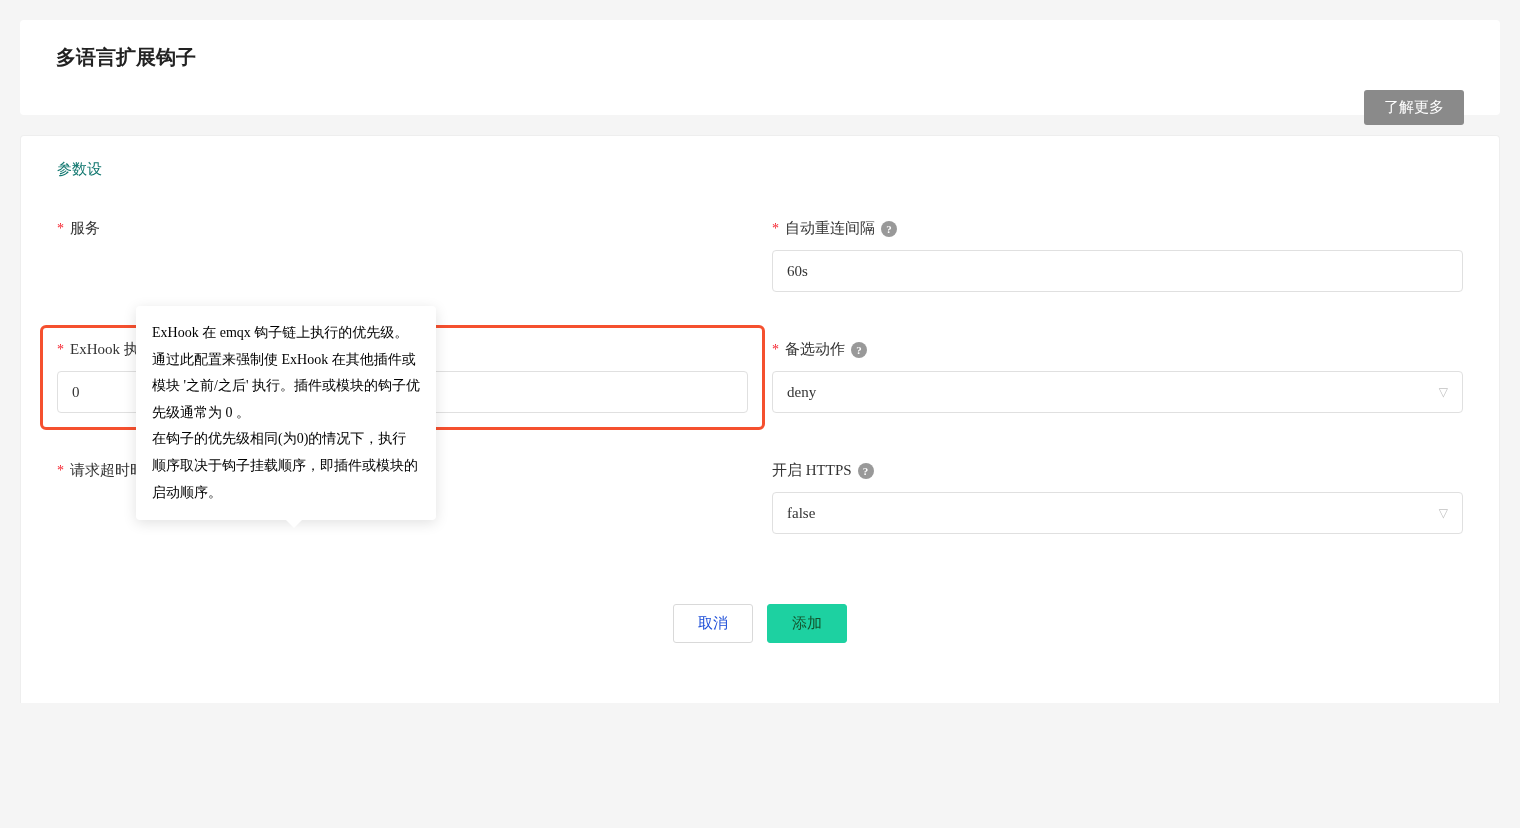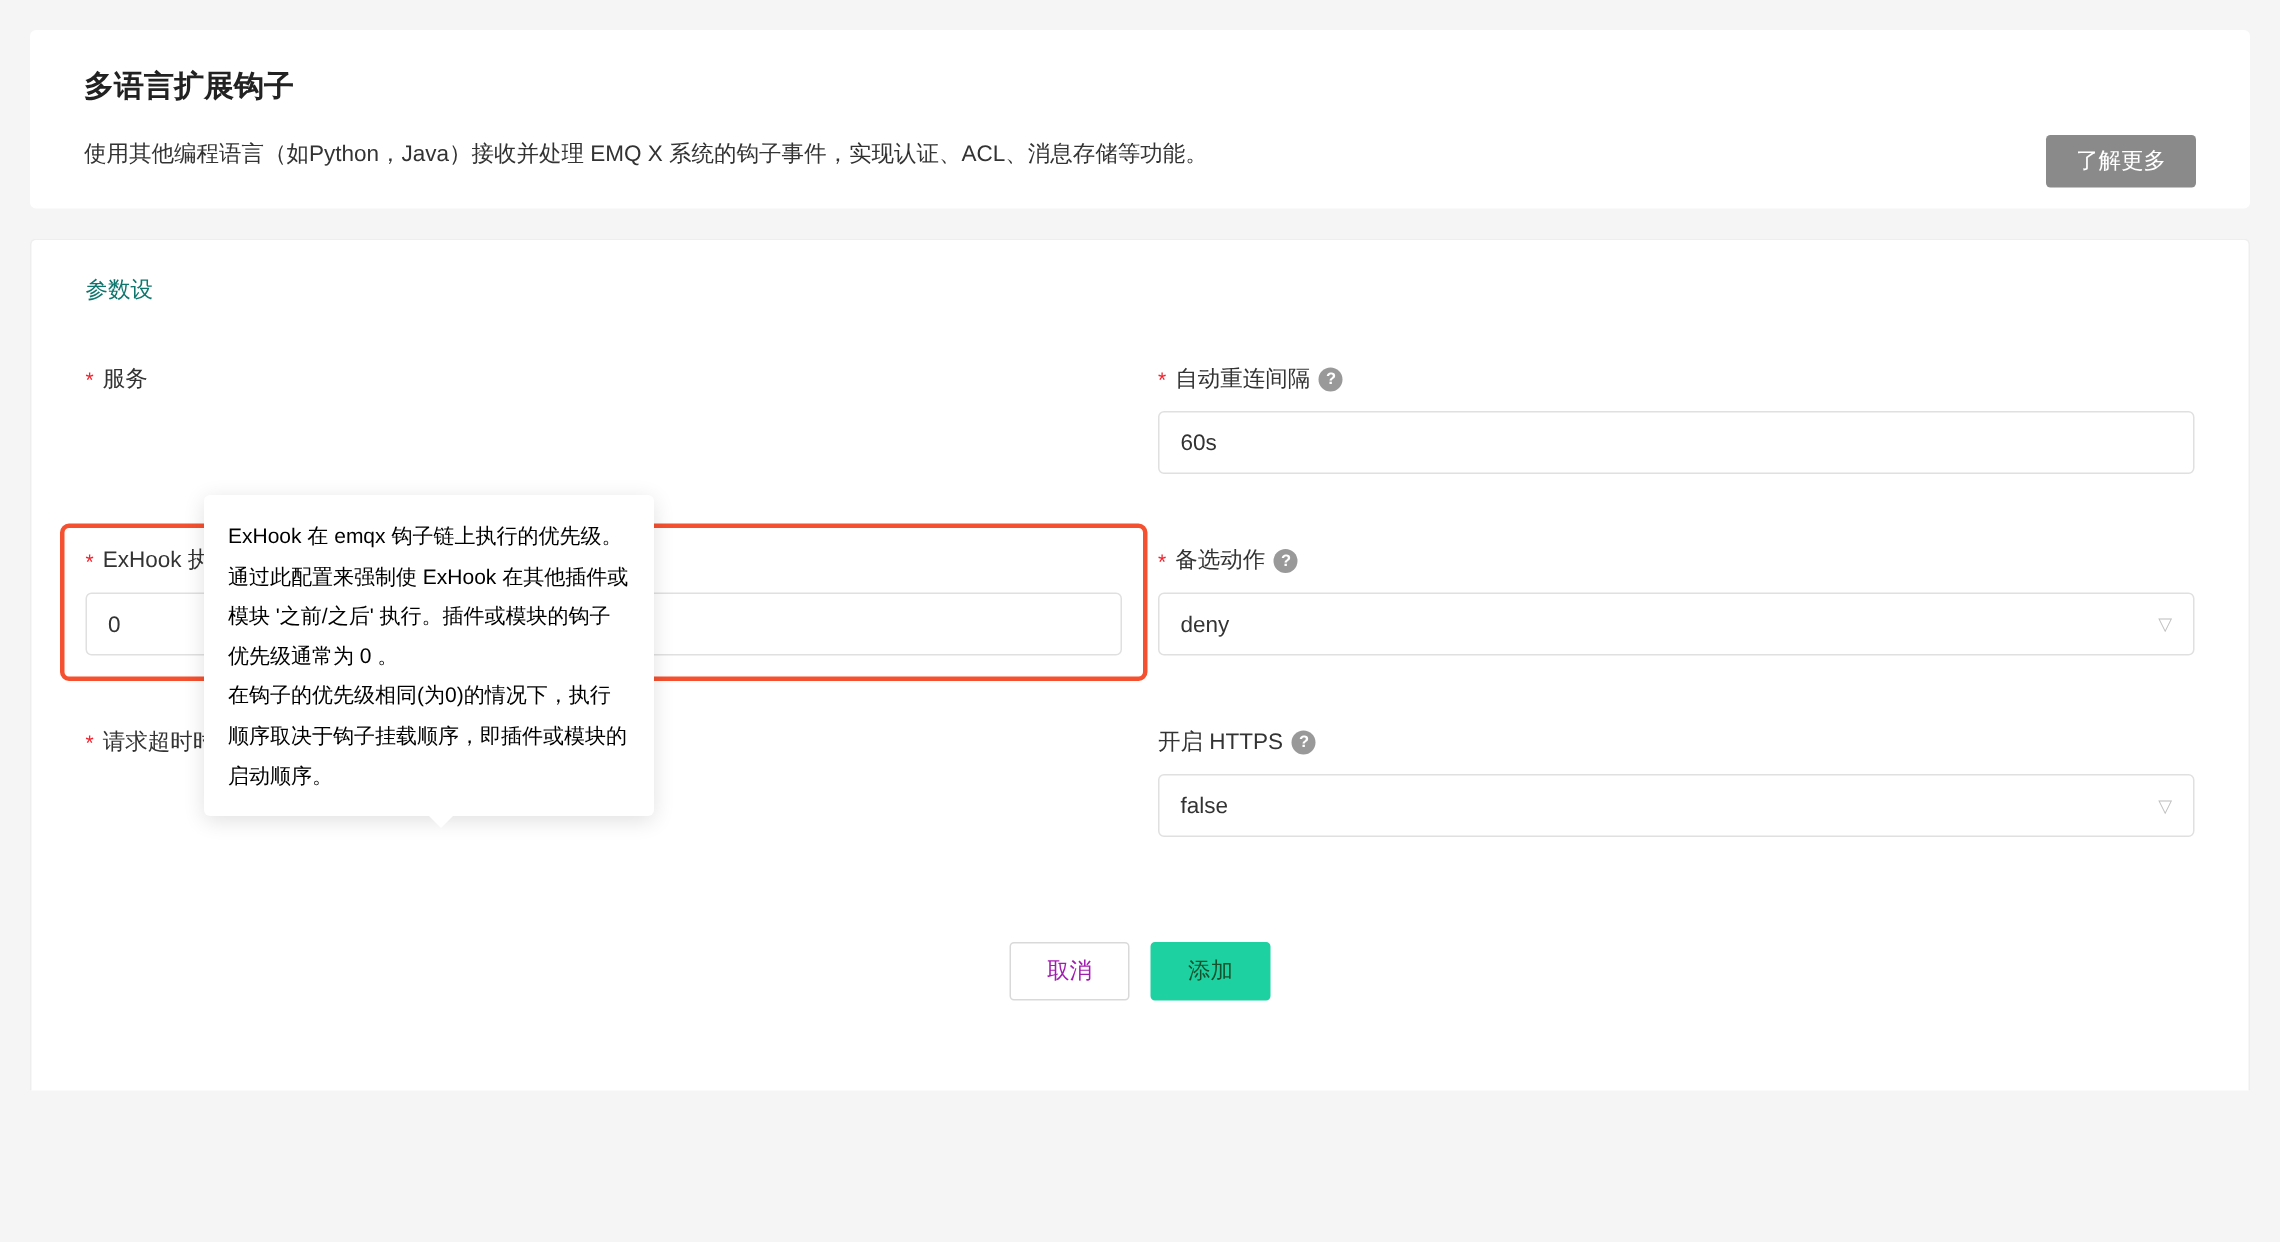--- a/index.html
+++ b/index.html
@@ -1,15 +1,15 @@
 <!DOCTYPE html>
 <html><head>
   <meta charset="utf-8">
   <style>
-    * { box-sizing: border-box; margin: 0; padding: 0; }
+    * { box-sizing: border-box; margin: 0; padding: 0; font-family: Liberation Serif, serif; }
     body {
       font-family: -apple-system, BlinkMacSystemFont, "Segoe UI", "PingFang SC", "Hiragino Sans GB", "Microsoft YaHei", sans-serif;
       background: #f5f5f5;
       color: #333;
       font-size: 14px;
     }
     .page-container {
       padding: 20px;
       max-width: 1520px;
     }
@@ -159,36 +159,35 @@
     }
     .btn {
       padding: 9px 24px;
       font-size: 15px;
       border-radius: 3px;
       cursor: pointer;
       border: 1px solid #d9d9d9;
     }
     .btn-cancel {
       background: #fff;
-      color: #a21caf;
+      color: #1d4ed8;
     }
     .btn-primary {
       background: #1dd1a1;
       color: #14532d;
       border-color: #1dd1a1;
     }
   </style>
 </head>
 <body>
 
 <div class="page-container">
 
   <div class="header-card">
     <h1 class="header-title">多语言扩展钩子</h1>
-    <p class="header-desc">使用其他编程语言（如Python，Java）接收并处理 EMQ X 系统的钩子事件，实现认证、ACL、消息存储等功能。</p>
     <button class="learn-more-btn">了解更多</button>
   </div>
 
   <div class="form-card">
     <div class="section-title">参数设</div>
 
     <div class="tooltip">
       <span style="white-space: pre-line;">ExHook 在 emqx 钩子链上执行的优先级。
 通过此配置来强制使 ExHook 在其他插件或模块 '之前/之后' 执行。插件或模块的钩子优先级通常为 0 。
 在钩子的优先级相同(为0)的情况下，执行顺序取决于钩子挂载顺序，即插件或模块的启动顺序。</span>

